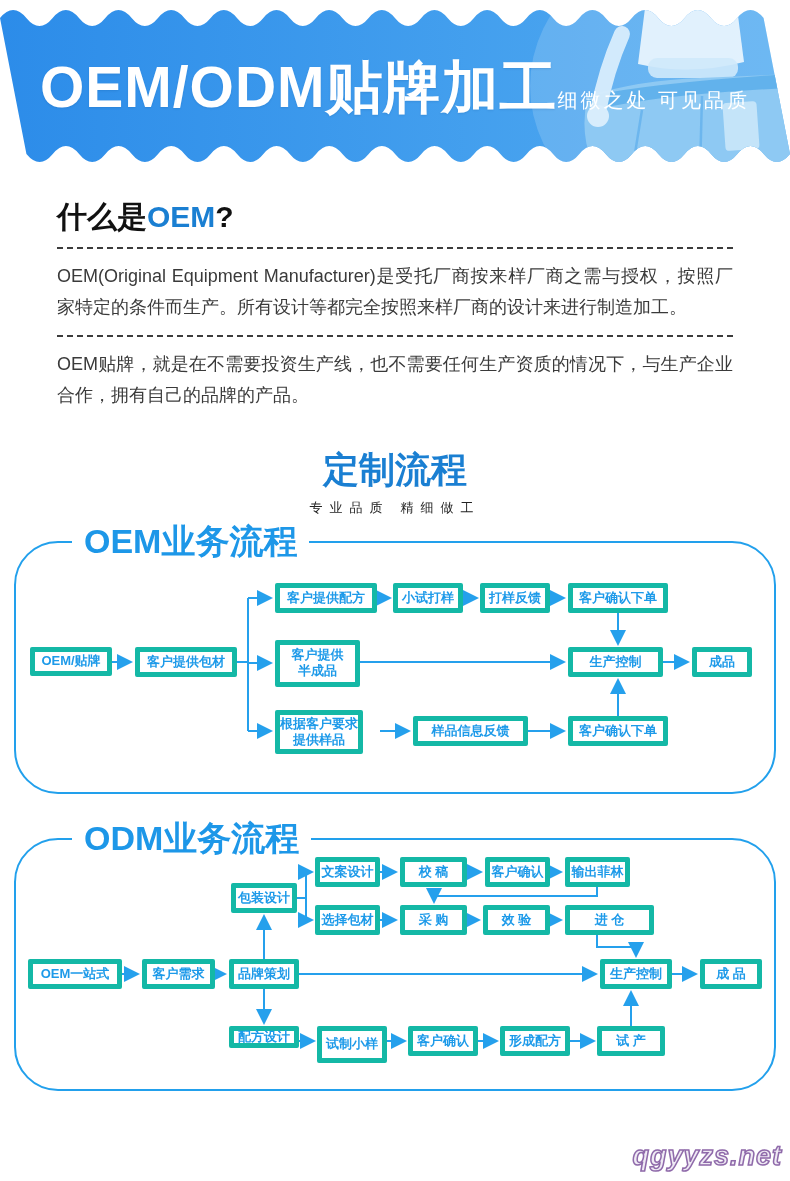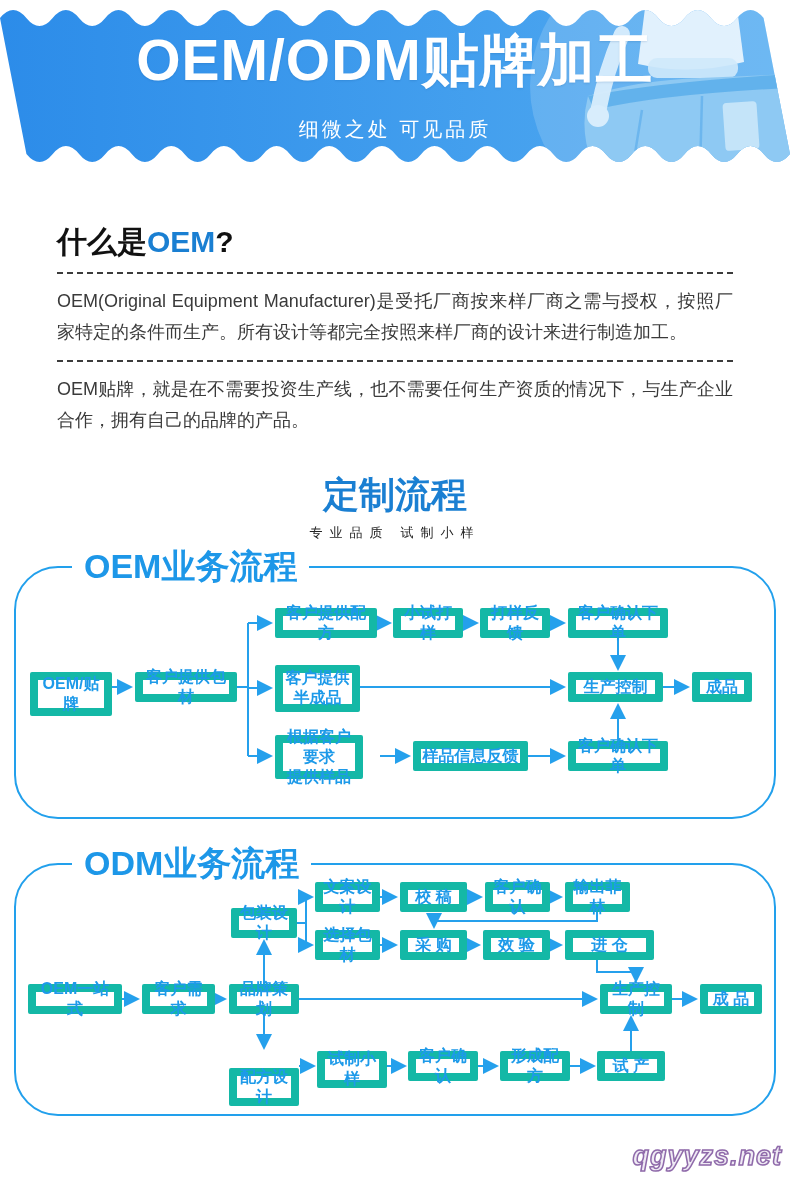--- a/index.html
+++ b/index.html
@@ -2,45 +2,45 @@
 <html><head>
 <meta charset="utf-8">
 <style>
   html,body{margin:0;padding:0;background:#ffffff;}
   body{font-family:"Liberation Sans","DejaVu Sans",sans-serif;}
   .page{position:relative;width:790px;height:1181px;margin:0 auto;background:#fff;overflow:hidden;}
 
   
   .hero{position:relative;width:790px;height:172px;}
   .hero svg{display:block;}
-  .hero-text{position:absolute;inset:0;display:flex;flex-direction:column;align-items:center;justify-content:center;padding-top:2px;pointer-events:none;}
+  .hero-text{position:absolute;inset:0;display:flex;align-items:center;justify-content:center;padding-top:2px;pointer-events:none;}
   .hero-title{color:#fff;font-size:57px;font-weight:700;letter-spacing:1px;line-height:1;text-shadow:0 1px 2px rgba(0,60,120,.15);}
   .hero-sub{color:#fff;font-size:20px;letter-spacing:3px;margin-top:27px;}
 
   
   .content{padding:0 57px;}
-  .sec-heading{margin:52px 0 0;font-size:30px;font-weight:700;color:#111;line-height:36px;}
+  .sec-heading{margin:27px 0 0;font-size:30px;font-weight:700;color:#111;line-height:36px;}
   .sec-heading .blue{color:#1a7fd2;}
   .dashed{border-top:2px dashed #3c3c3c;margin-top:12px;height:0;}
   .sec-body{margin:12px 0 0;font-size:18px;color:#3a3a3a;line-height:1.72;text-align:justify;}
 
   .process-head{margin-top:38px;text-align:center;}
   .process-title{font-size:36px;font-weight:700;color:#1a7fd2;line-height:42px;}
   .process-sub{margin-top:8px;font-family:"DejaVu Serif","Liberation Serif",serif;font-size:13px;color:#222;letter-spacing:7px;}
 
   
   .flow{position:relative;margin:16px 14px 0;height:258px;}
   .flow.odm{margin-top:34px;height:266px;}
   .flow-frame{position:absolute;left:0;right:0;top:8px;height:249px;border:2px solid #22a0ec;border-radius:44px;}
   .flow.odm .flow-frame{top:13px;}
   .flow-label{position:absolute;left:58px;top:-9px;height:34px;line-height:34px;background:#fff;padding:0 12px;
     font-size:34px;font-weight:700;color:#1d97e8;z-index:3;}
   .flow.odm .flow-label{top:-4px;}
-  .node{position:absolute;z-index:2;background:#fff;border:8px solid #14b8a6;border-radius:2px;box-sizing:border-box;
-    display:flex;align-items:center;justify-content:center;color:#1d9ae9;font-size:16px;font-weight:600;
+  .node{position:absolute;z-index:2;background:#fff;border:5px solid #14b8a6;border-radius:2px;box-sizing:border-box;
+    display:flex;align-items:center;justify-content:center;color:#1d9ae9;font-size:13px;font-weight:600;
     line-height:1.25;white-space:pre-line;text-align:center;}
   .flow-lines{position:absolute;left:0;top:0;z-index:1;pointer-events:none;}
 
   
   .watermark{position:absolute;right:8px;bottom:9px;font-size:27px;font-weight:800;font-style:italic;letter-spacing:1px;
     color:#efeaf4;-webkit-text-stroke:1.5px #8f6aaa;text-shadow:0 0 1px #8f6aaa;z-index:5;}
 </style>
 </head>
 <body>
 
@@ -81,21 +81,21 @@
     <h2 class="sec-heading"><span>什么是</span><span class="blue">OEM</span><span>?</span></h2>
     <div class="dashed"></div>
     <p class="sec-body">OEM(Original Equipment Manufacturer)是受托厂商按来样厂商之需与授权，按照厂家特定的条件而生产。所有设计等都完全按照来样厂商的设计来进行制造加工。</p>
 
     <div class="dashed"></div>
     <p class="sec-body">OEM贴牌，就是在不需要投资生产线，也不需要任何生产资质的情况下，与生产企业合作，拥有自己的品牌的产品。</p>
   </div>
 
   <div class="process-head">
     <div class="process-title">定制流程</div>
-    <div class="process-sub">专业品质 试制小样</div>
+    <div class="process-sub">专业品质 精细做工</div>
   </div>
 
   <div class="flow oem">
     <div class="flow-frame"></div>
     <div class="flow-label">OEM业务流程</div>
 
     <svg class="flow-lines" width="762" height="258" viewBox="0 0 762 258">
       <defs>
         <marker id="ah1" markerWidth="9" markerHeight="9" refX="6" refY="4" orient="auto">
           <path d="M0,0 L8,4 L0,8 Z" fill="#25a0ec"></path>
@@ -113,21 +113,21 @@
         <path d="M536,65 L548,65" marker-end="url(#ah1)"></path>
         <path d="M604,80 L604,109" marker-end="url(#ah1)"></path>
         <path d="M346,129 L548,129" marker-end="url(#ah1)"></path>
         <path d="M649,129 L672,129" marker-end="url(#ah1)"></path>
         <path d="M366,198 L393,198" marker-end="url(#ah1)"></path>
         <path d="M514,198 L548,198" marker-end="url(#ah1)"></path>
         <path d="M604,183 L604,149" marker-end="url(#ah1)"></path>
       </g>
     </svg>
 
-    <div class="node" style="left:16px;top:114px;width:82px;height:44px">OEM/贴牌</div>
+    <div class="node" style="left:16px;top:114px;width:82px;height:29px">OEM/贴牌</div>
     <div class="node" style="left:121px;top:114px;width:102px;height:30px">客户提供包材</div>
     <div class="node" style="left:261px;top:50px;width:102px;height:30px">客户提供配方</div>
     <div class="node" style="left:379px;top:50px;width:70px;height:30px">小试打样</div>
     <div class="node" style="left:466px;top:50px;width:70px;height:30px">打样反馈</div>
     <div class="node" style="left:554px;top:50px;width:100px;height:30px">客户确认下单</div>
     <div class="node" style="left:261px;top:107px;width:85px;height:47px">客户提供
 半成品</div>
     <div class="node" style="left:554px;top:114px;width:95px;height:30px">生产控制</div>
     <div class="node" style="left:678px;top:114px;width:60px;height:30px">成品</div>
     <div class="node" style="left:261px;top:177px;width:88px;height:44px">根据客户要求
@@ -179,21 +179,21 @@
     <div class="node" style="left:551px;top:32px;width:65px;height:30px">输出菲林</div>
     <div class="node" style="left:301px;top:80px;width:65px;height:30px">选择包材</div>
     <div class="node" style="left:386px;top:80px;width:67px;height:30px">采 购</div>
     <div class="node" style="left:469px;top:80px;width:67px;height:30px">效 验</div>
     <div class="node" style="left:551px;top:80px;width:89px;height:30px">进 仓</div>
     <div class="node" style="left:14px;top:134px;width:94px;height:30px">OEM一站式</div>
     <div class="node" style="left:128px;top:134px;width:73px;height:30px">客户需求</div>
     <div class="node" style="left:215px;top:134px;width:70px;height:30px">品牌策划</div>
     <div class="node" style="left:586px;top:134px;width:72px;height:30px">生产控制</div>
     <div class="node" style="left:686px;top:134px;width:62px;height:30px">成 品</div>
-    <div class="node" style="left:215px;top:218px;width:70px;height:38px">配方设计</div>
+    <div class="node" style="left:215px;top:201px;width:70px;height:22px">配方设计</div>
     <div class="node" style="left:303px;top:201px;width:70px;height:37px">试制小样</div>
     <div class="node" style="left:394px;top:201px;width:70px;height:30px">客户确认</div>
     <div class="node" style="left:486px;top:201px;width:70px;height:30px">形成配方</div>
     <div class="node" style="left:583px;top:201px;width:68px;height:30px">试 产</div>
   </div>
 
   <div class="watermark">qgyyzs.net</div>
 
 </div>
 

